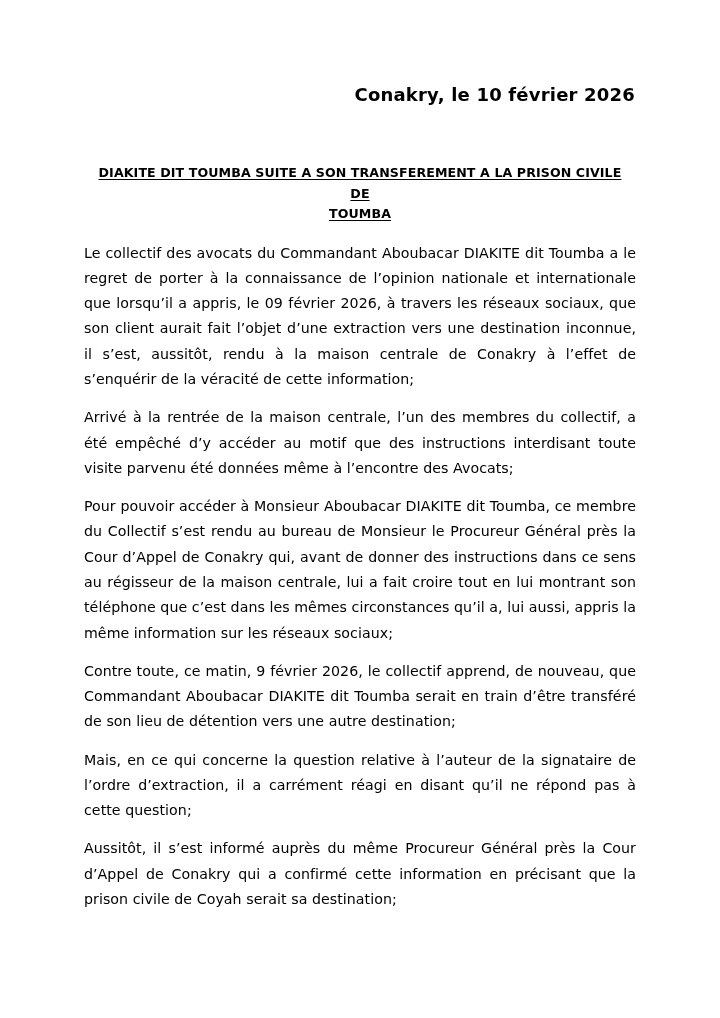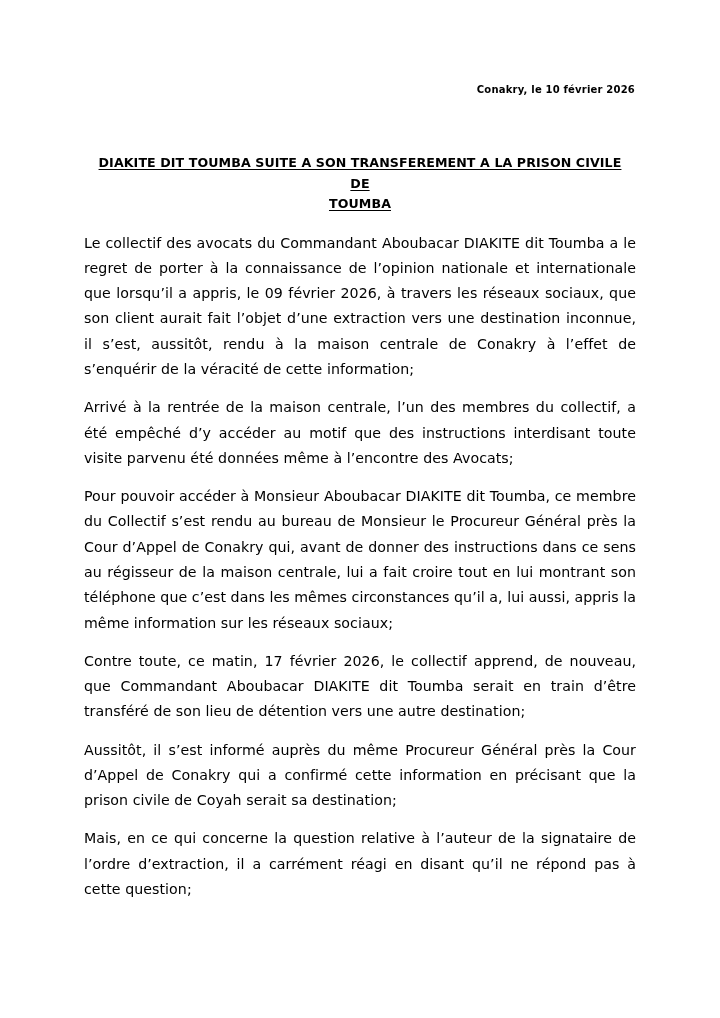--- a/index.html
+++ b/index.html
@@ -20,21 +20,21 @@
     width: 720px;
     height: 1018px;
     background: #ffffff;
     box-sizing: border-box;
     padding: 0 84px 0 84px;
   }
   .date-line {
     margin-top: 84px;
     text-align: right;
     font-weight: bold;
-    font-size: 10px;
+    font-size: 18px;
     letter-spacing: 0.2px;
     padding-right: 1px;
   }
   .title-block {
     margin-top: 38px;
     text-align: center;
     font-weight: bold;
     font-size: 12.6px;
     line-height: 1.62;
     letter-spacing: 0.1px;
@@ -72,18 +72,18 @@
     <br>
     <span>DIAKITE DIT TOUMBA SUITE A SON TRANSFEREMENT A LA PRISON CIVILE DE</span>
     <br>
     <span>TOUMBA</span>
   </div>
 
   <div class="body-text">
     <p class="para">Le collectif des avocats du Commandant Aboubacar DIAKITE dit Toumba a le regret de porter à la connaissance de l’opinion nationale et internationale que lorsqu’il a appris, le 09 février 2026, à travers les réseaux sociaux, que son client aurait fait l’objet d’une extraction vers une destination inconnue, il s’est, aussitôt, rendu à la maison centrale de Conakry à l’effet de s’enquérir de la véracité de cette information;</p>
     <p class="para">Arrivé à la rentrée de la maison centrale, l’un des membres du collectif, a été empêché d’y accéder au motif que des instructions interdisant toute visite parvenu été données même à l’encontre des Avocats;</p>
     <p class="para">Pour pouvoir accéder à Monsieur Aboubacar DIAKITE dit Toumba, ce membre du Collectif s’est rendu au bureau de Monsieur le Procureur Général près la Cour d’Appel de Conakry qui, avant de donner des instructions dans ce sens au régisseur de la maison centrale, lui a fait croire tout en lui montrant son téléphone que c’est dans les mêmes circonstances qu’il a, lui aussi, appris la même information sur les réseaux sociaux;</p>
-    <p class="para">Contre toute, ce matin, 17 février 2026, le collectif apprend, de nouveau, que Commandant Aboubacar DIAKITE dit Toumba serait en train d’être transféré de son lieu de détention vers une autre destination;</p>
+    <p class="para">Contre toute, ce matin, 9 février 2026, le collectif apprend, de nouveau, que Commandant Aboubacar DIAKITE dit Toumba serait en train d’être transféré de son lieu de détention vers une autre destination;</p>
+    <p class="para">Mais, en ce qui concerne la question relative à l’auteur de la signataire de l’ordre d’extraction, il a carrément réagi en disant qu’il ne répond pas à cette question;</p>
     <p class="para">Aussitôt, il s’est informé auprès du même Procureur Général près la Cour d’Appel de Conakry qui a confirmé cette information en précisant que la prison civile de Coyah serait sa destination;</p>
-    <p class="para">Mais, en ce qui concerne la question relative à l’auteur de la signataire de l’ordre d’extraction, il a carrément réagi en disant qu’il ne répond pas à cette question;</p>
   </div>
 
 </div>
 
 </body></html>

